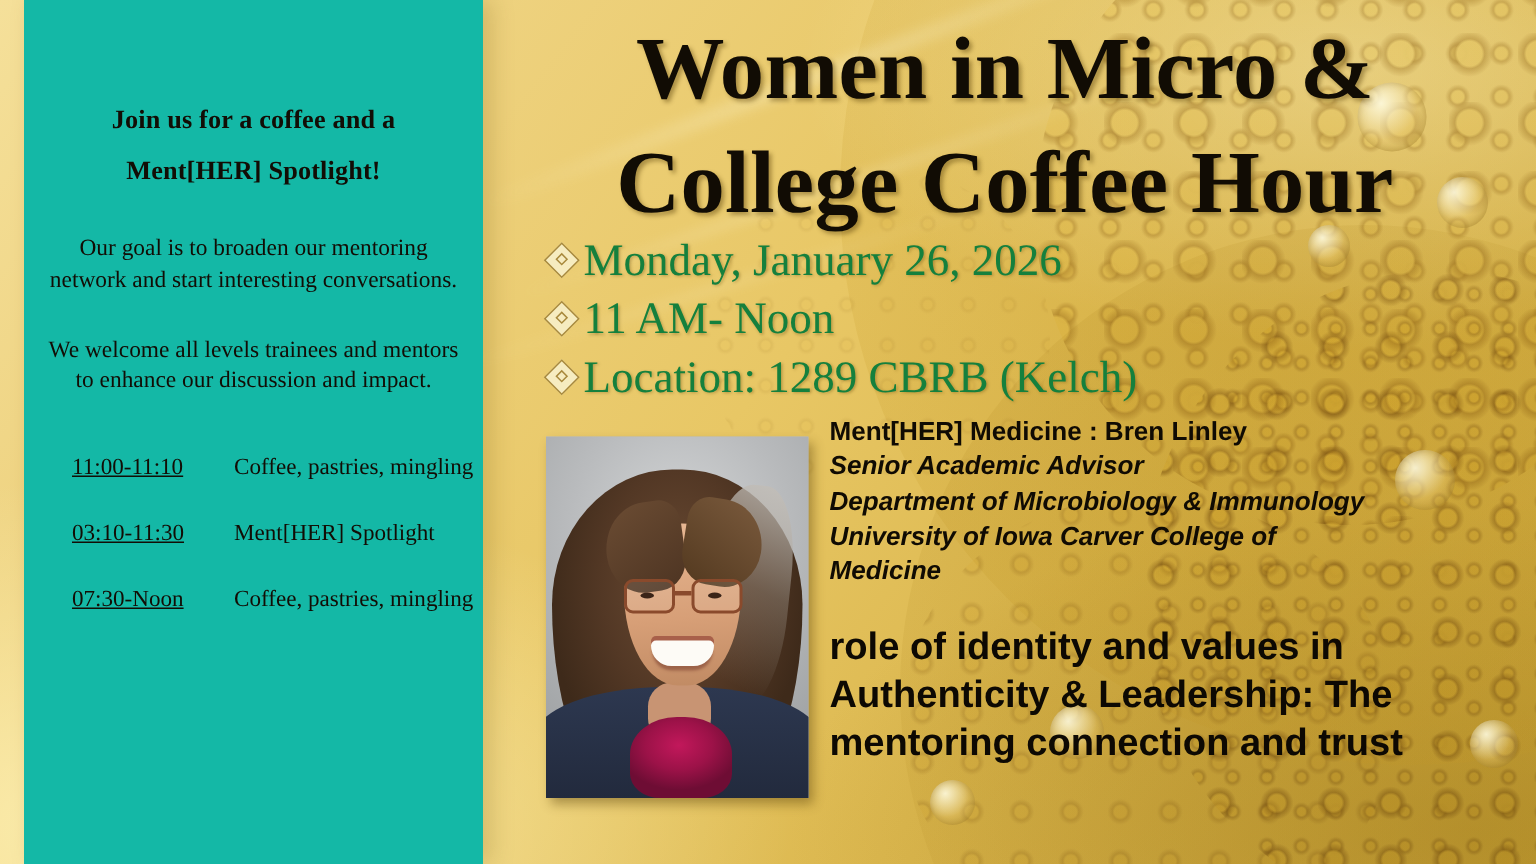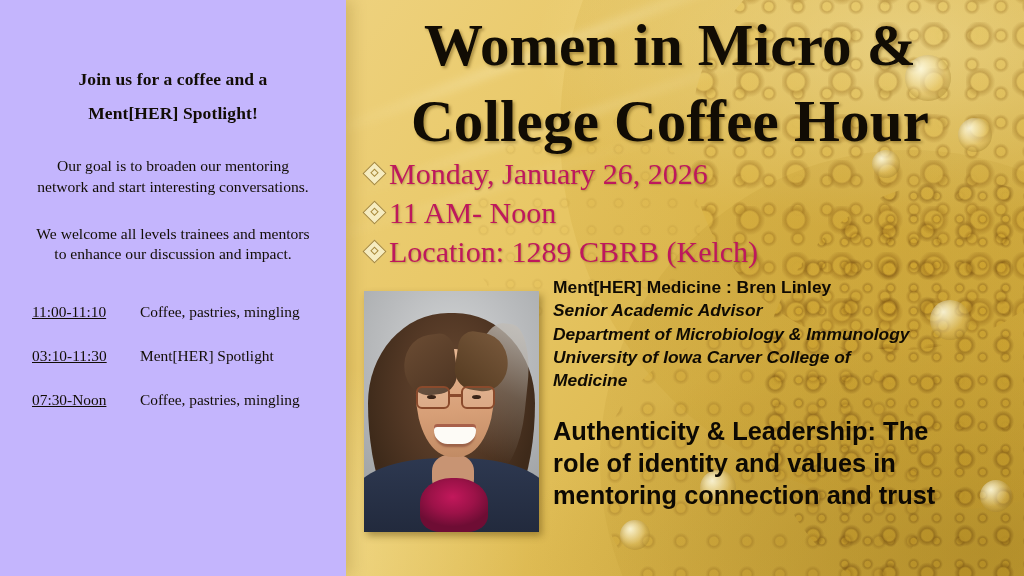--- a/index.html
+++ b/index.html
@@ -92,24 +92,24 @@
   .big-bubble {
     position: absolute;
     border-radius: 50%;
     background: radial-gradient(circle at 34% 30%, rgba(255,252,226,0.88) 0%, rgba(236,206,120,0.35) 55%, rgba(150,112,20,0.30) 100%);
     box-shadow: inset 0 0 6px rgba(120,88,14,0.35);
   }
 
   
   .left-panel {
     position: absolute;
-    left: 0; top: 0;
-    width: 346px;
+    left: 16px; top: 0;
+    width: 306px;
     height: 576px;
-    background: #c4b5fd;
+    background: #14b8a6;
     box-shadow: 6px 0 14px rgba(120,92,20,0.22);
     z-index: 5;
   }
   .left-inner {
     position: absolute;
     inset: 0;
     padding: 0 8px;
     box-sizing: border-box;
     color: #120d05;
   }
@@ -171,21 +171,21 @@
     position: absolute;
     left: 366px; top: 155px;
     z-index: 4;
   }
   .detail-row {
     display: flex;
     align-items: center;
     font-family: "Liberation Serif", serif;
     font-size: 30px;
     line-height: 1.24;
-    color: #be185d;
+    color: #15803d;
     text-shadow: 1px 1px 2px rgba(95,70,12,0.35);
     margin-bottom: 2px;
   }
   .diamond {
     width: 17px;
     height: 17px;
     flex: 0 0 17px;
     margin-right: 6px;
     position: relative;
     transform: rotate(45deg);
@@ -414,22 +414,22 @@
 
   <div class="speaker">
     <div class="sp-name">Ment[HER] Medicine : Bren Linley</div>
     <div class="sp-line">Senior Academic Advisor</div>
     <div class="sp-line">Department of Microbiology &amp; Immunology</div>
     <div class="sp-line">University of Iowa Carver College of</div>
     <div class="sp-line">Medicine</div>
   </div>
 
   <div class="talk-title">
+    <div>role of identity and values in</div>
     <div>Authenticity &amp; Leadership: The</div>
-    <div>role of identity and values in</div>
     <div>mentoring connection and trust</div>
   </div>
 
   <div class="left-panel">
     <div class="left-inner">
       <div class="lead">
         <div>Join us for a coffee and a</div>
         <div>Ment[HER] Spotlight!</div>
       </div>
 

